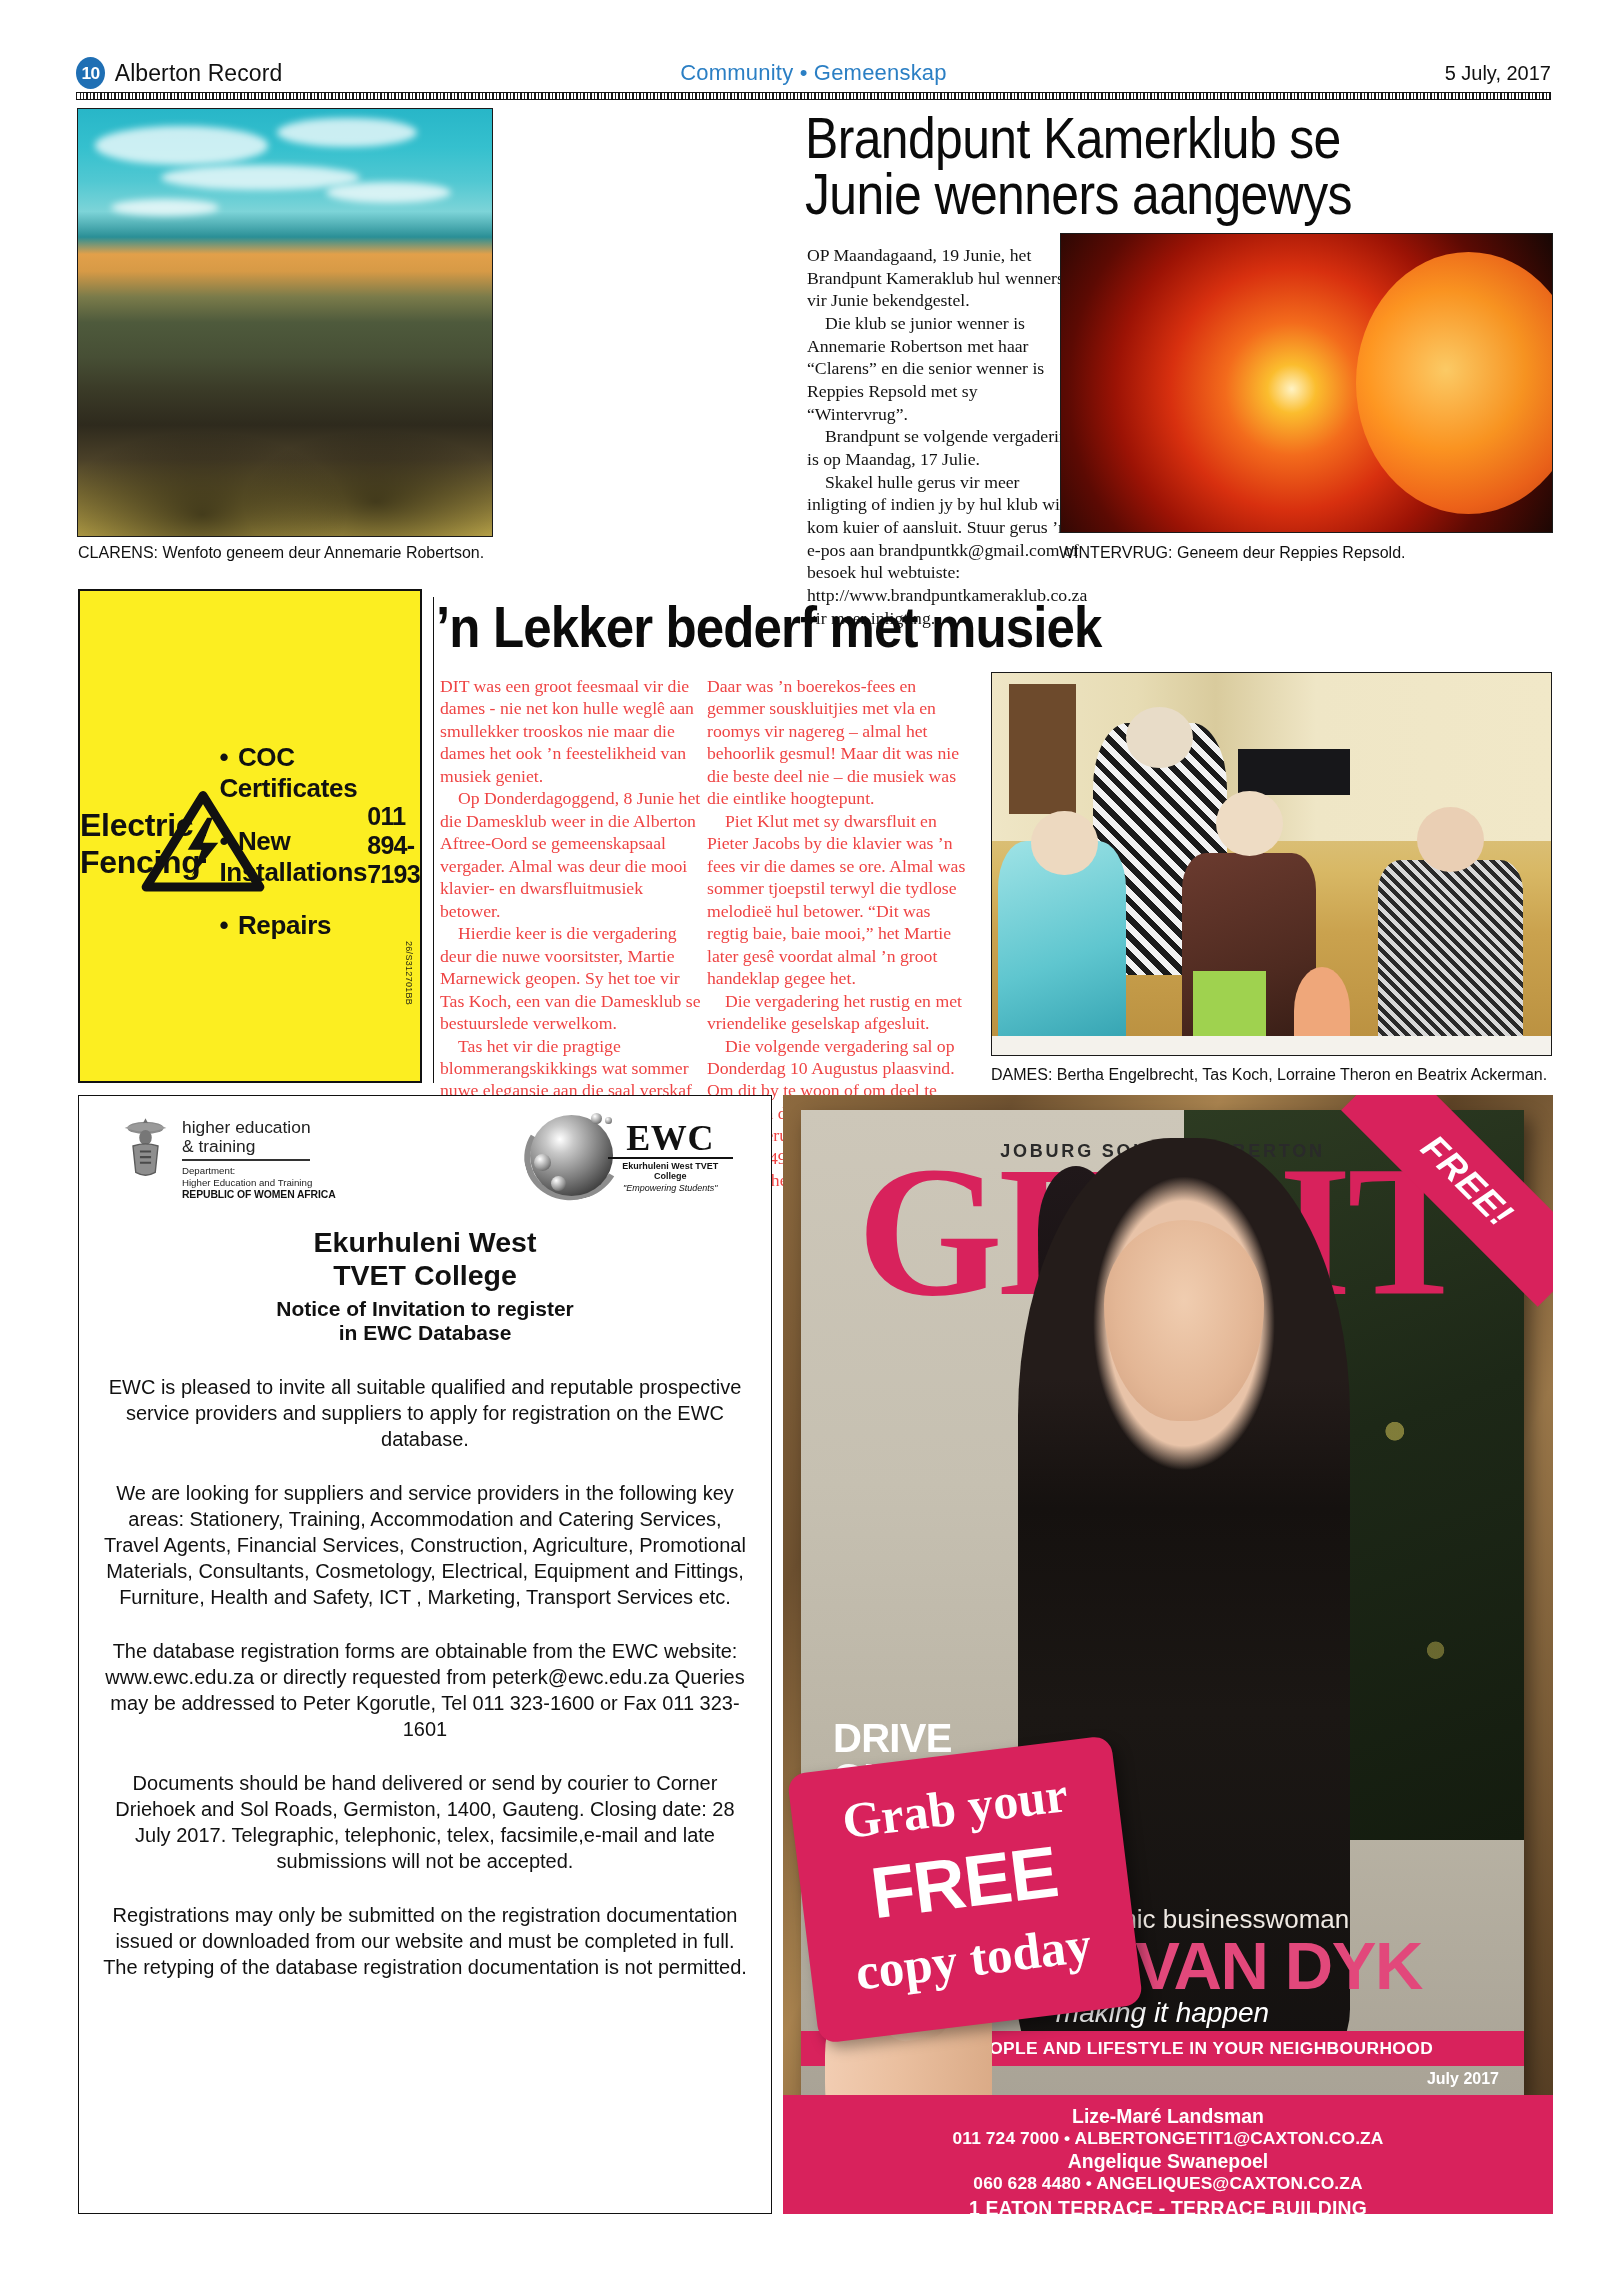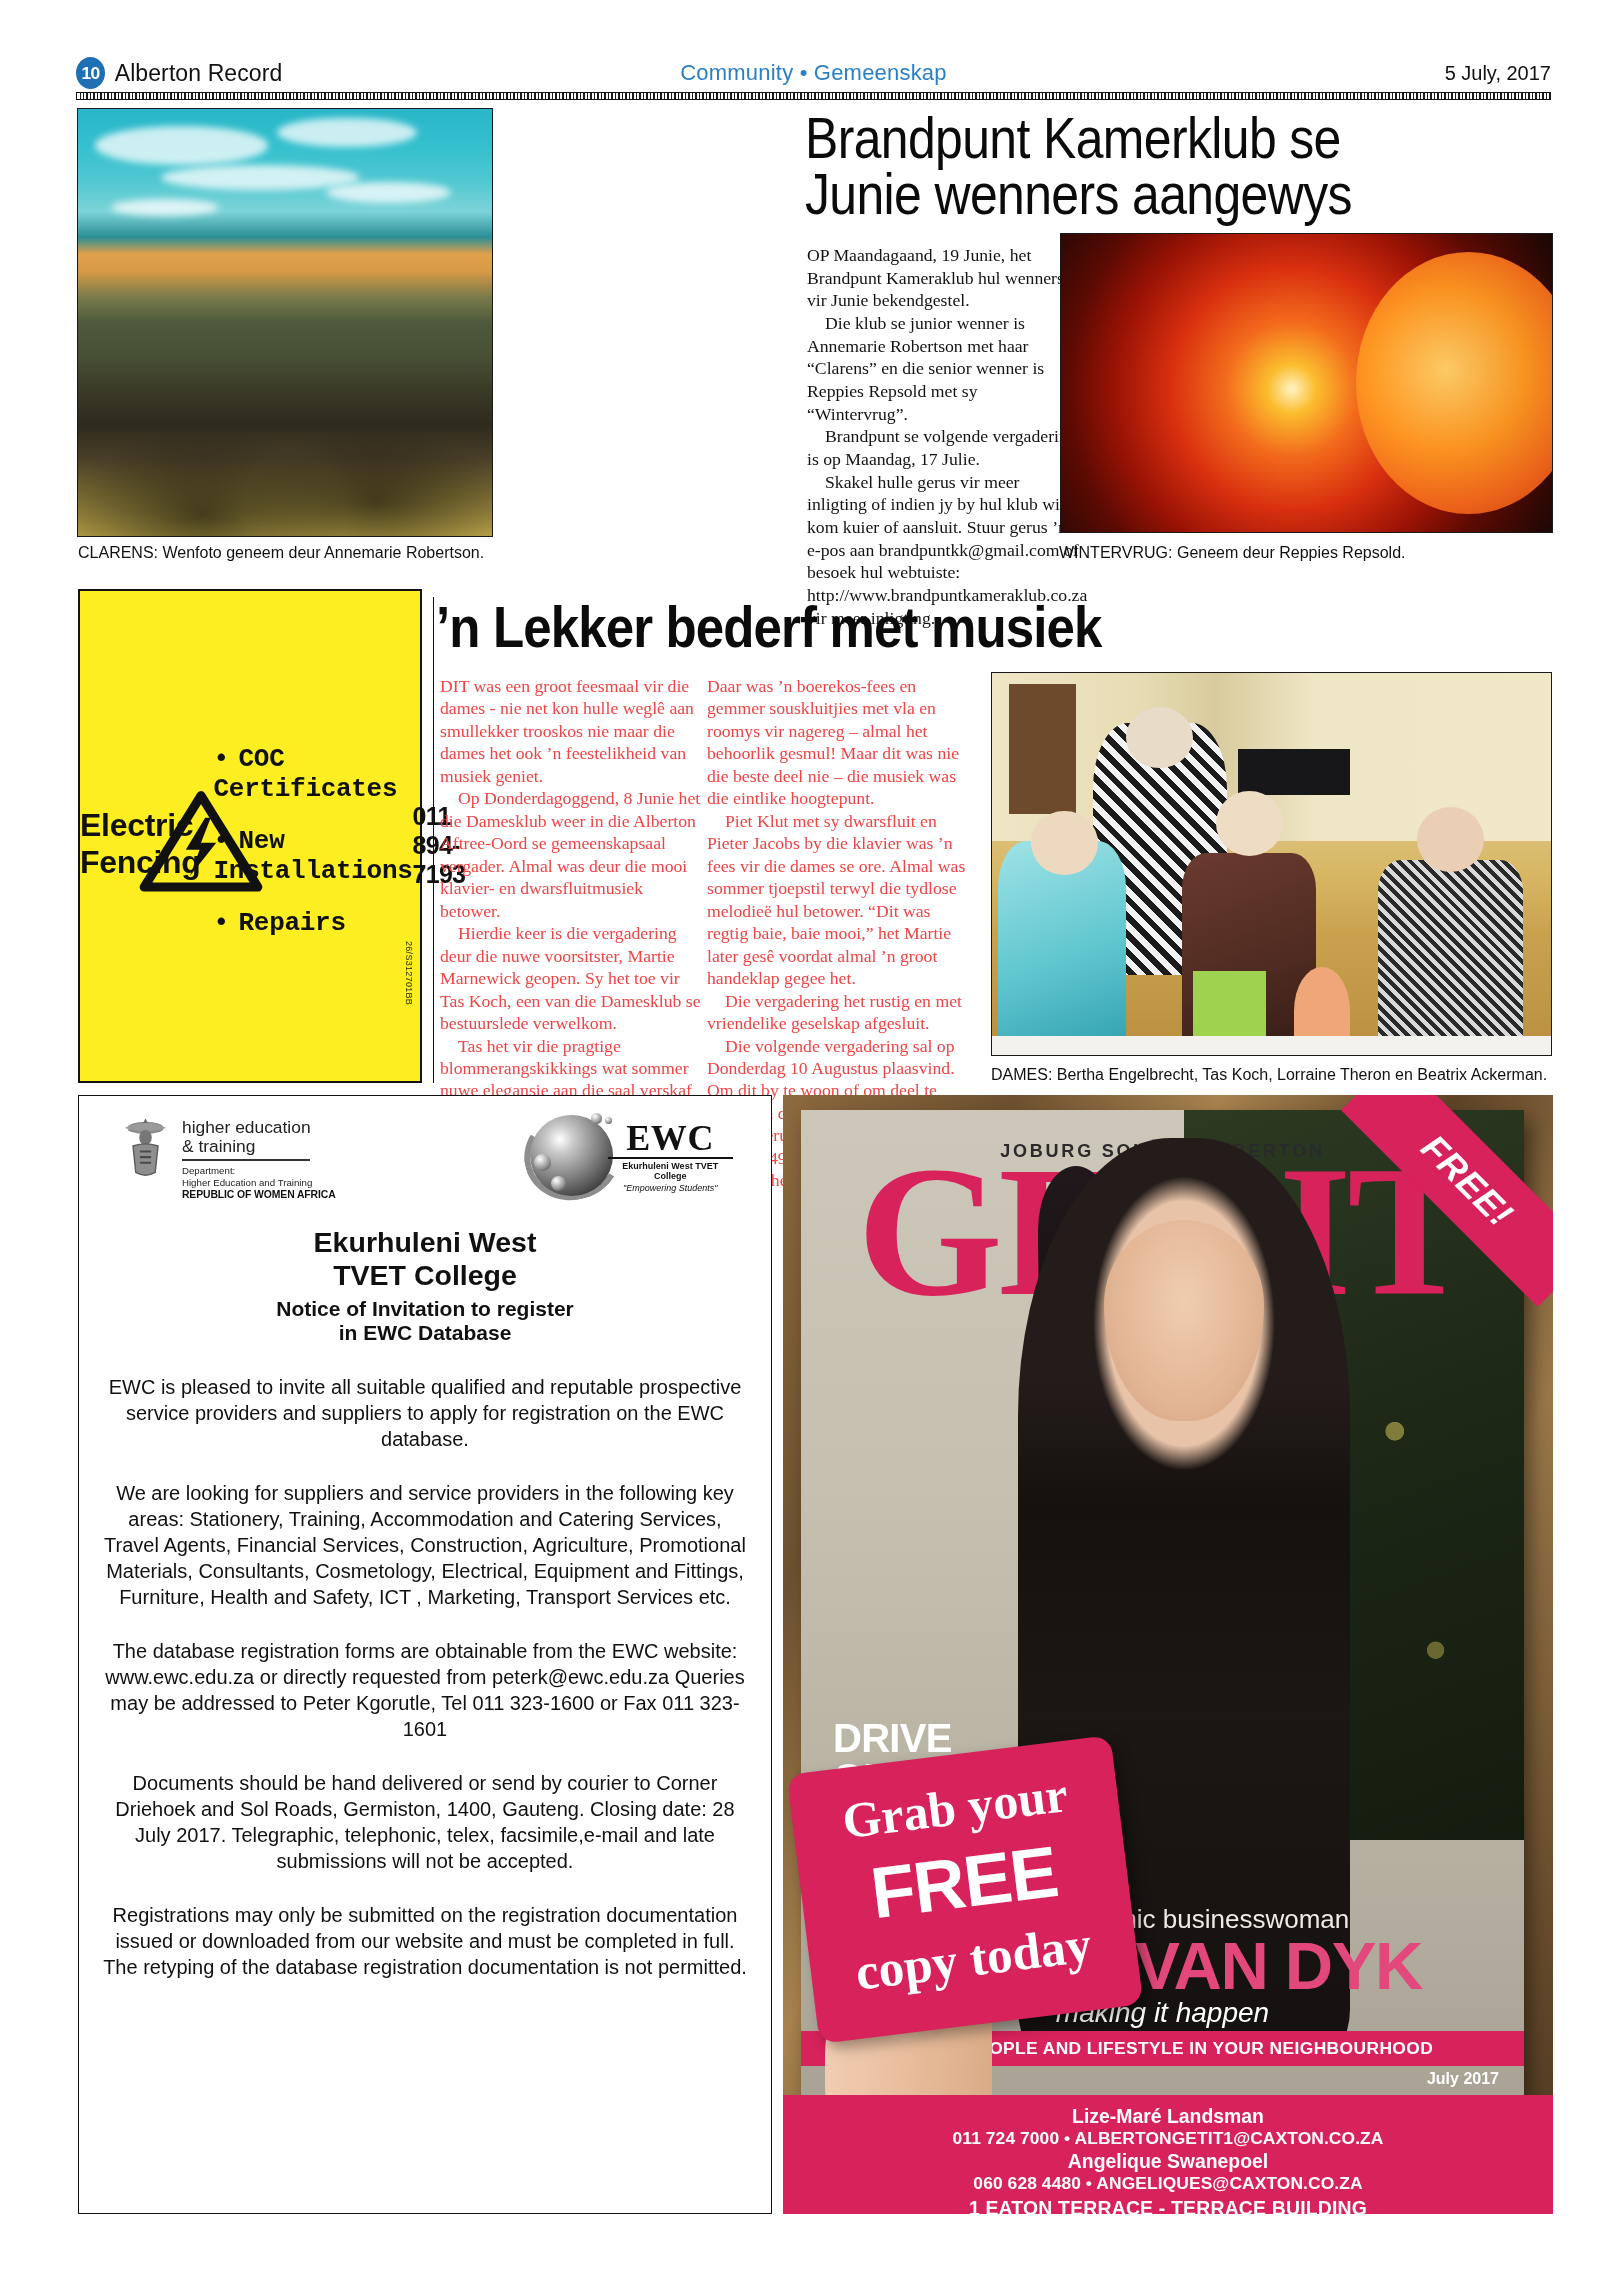--- a/index.html
+++ b/index.html
@@ -101,21 +101,21 @@
     margin-top: 16.7px; letter-spacing: -0.3px;
   }
   .fence-art { position: relative; width: 305px; height: 104px; margin-top: 12.5px; }
   .fence-art .wire {
     position: absolute; left: 0; width: 100%; height: 3.5px; background: #111;
   }
   .fence-art .wire:nth-of-type(1){ top: 42px; }
   .fence-art .wire:nth-of-type(2){ top: 56px; }
   .fence-art .wire:nth-of-type(3){ top: 69px; }
   .fence-art svg { position: absolute; left: 50%; top: 0; transform: translateX(-50%); }
-  .ad-bullets { width: 100%; padding-left: 13px; margin-top: 32px; font-family: Liberation Mono, monospace; }
+  .ad-bullets { width: 100%; padding-left: 13px; margin-top: 32px; }
   .ad-bullets li {
     list-style: none; font-size: 26px; font-weight: bold; color: #111;
     margin-bottom: 22px; letter-spacing: -0.3px;
   }
   .ad-bullets li::before { content: "\2022"; margin-right: 9.7px; }
   .ad-phone {
     font-size: 25px; font-weight: bold; color: #111;
     margin-top: 18px; letter-spacing: -0.7px;
   }
   .ad-code {

